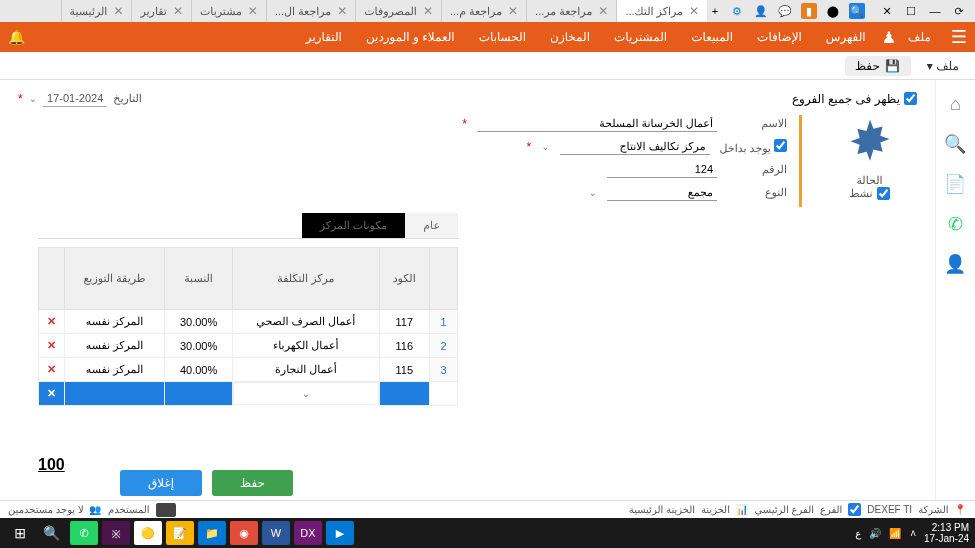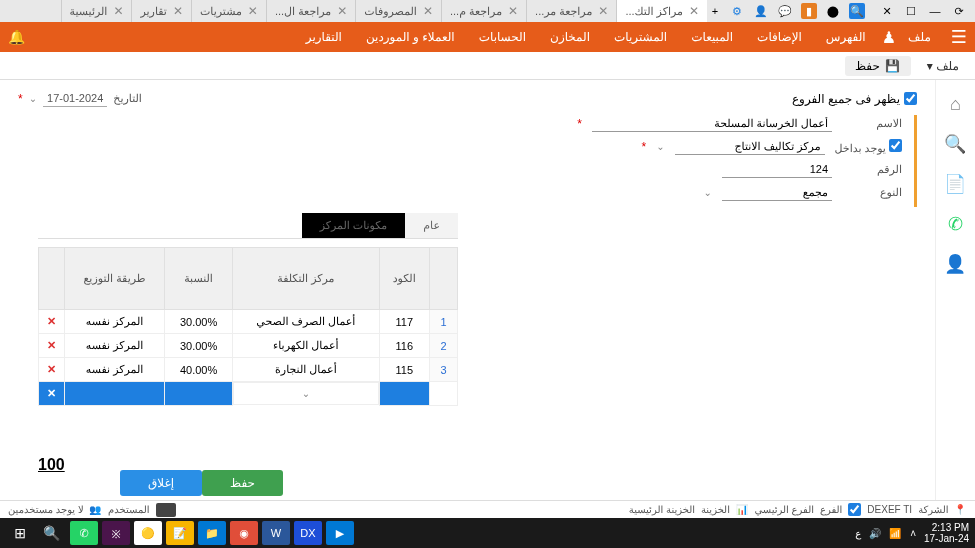--- a/index.html
+++ b/index.html
@@ -72,21 +72,21 @@
 .del-col { width: 26px; }
 .del-x { color: #d33; font-weight: bold; cursor: pointer; }
 .sel-row td { background: #1e7fe0; color: #fff; }
 .sel-row .dropdown-cell { background: #fff; color: #333; }
 .arrow-back { color: #1e7fe0; }
 .dropdown-cell { display: flex; align-items: center; gap: 4px; justify-content: center; }
 
 .total { text-align: left; font-size: 16px; font-weight: bold; margin-top: 50px; text-decoration: underline; }
 
 
-.actions { position: absolute; bottom: 4px; left: 120px; display: flex; direction: ltr; }
+.actions { position: absolute; bottom: 4px; left: 120px; display: flex; gap: 10px; direction: ltr; }
 .btn { padding: 6px 28px; border-radius: 3px; color: #fff; font-size: 12px; cursor: pointer; border: none; }
 .btn-close { background: #2a8fe6; }
 .btn-save { background: #3fa04f; }
 
 
 .status-bar { height: 18px; background: #fff; border-top: 1px solid #ddd; display: flex; align-items: center; font-size: 10px; color: #555; padding: 0 8px; direction: rtl; justify-content: space-between; }
 .status-seg { display: flex; align-items: center; gap: 6px; }
 .pin { color: #1e7fe0; }
 .bar-ic { color: #1e7fe0; }
 .supp-ic { width: 20px; height: 14px; background: #444; border-radius: 2px; display: inline-block; }
@@ -196,20 +196,32 @@
       </label>
       <div class="date-box">
         <span class="red-star">*</span>
         <span class="chev">⌄</span>
         <span class="date-val">17-01-2024</span>
         <span>التاريخ</span>
       </div>
     </div>
 
     <div class="form-area">
+      <div class="leaf-col">
+        <svg class="leaf" viewBox="0 0 24 24">
+            <path fill="currentColor" d="M12 2l1.5 4 4-1 -1 4 4 1.5-4 1.5 1 4-4-1L12 20l-1.5-4-4 1 1-4L3.5 11.5 7.5 10l-1-4 4 1z"></path>
+          </svg>
+        <div class="status-block">
+          <div>الحالة</div>
+          <label class="active-chk">
+            <input type="checkbox" checked="" style="">
+            <span>نشط</span>
+          </label>
+        </div>
+      </div>
 
       <div class="fields-col">
         <div class="frow">
           <span class="flabel">الاسم</span>
           <input class="finput w-wide" value="أعمال الخرسانة المسلحة" style="">
           <span class="red-star">*</span>
         </div>
         <div class="frow">
           <label class="flabel" style="width:auto;"><input type="checkbox" checked="" style=""> <span>يوجد بداخل</span></label>
           <input class="finput w-med" value="مركز تكاليف الانتاج" style="">
@@ -316,21 +328,21 @@
 <div class="taskbar">
   <span class="tb-icon">⊞</span>
   <span class="tb-icon">🔍</span>
   <span class="tb-app" style="background:#25d366;">✆</span>
   <span class="tb-app" style="background:#4a154b;">※</span>
   <span class="tb-app" style="background:#fff;">🟡</span>
   <span class="tb-app" style="background:#f7b500;">📝</span>
   <span class="tb-app" style="background:#0078d4;">📁</span>
   <span class="tb-app" style="background:#e04e39;">◉</span>
   <span class="tb-app" style="background:#2b579a;">W</span>
-  <span class="tb-app" style="background:#1d4ed8;">DX</span>
+  <span class="tb-app" style="background:#701a75;">DX</span>
   <span class="tb-app" style="background:#0078d4;">▶</span>
   <div class="tray">
     <span>ع</span>
     <span>🔊</span>
     <span>📶</span>
     <span>˄</span>
     <div class="clock">
       <div>2:13 PM</div>
       <div>17-Jan-24</div>
     </div>

